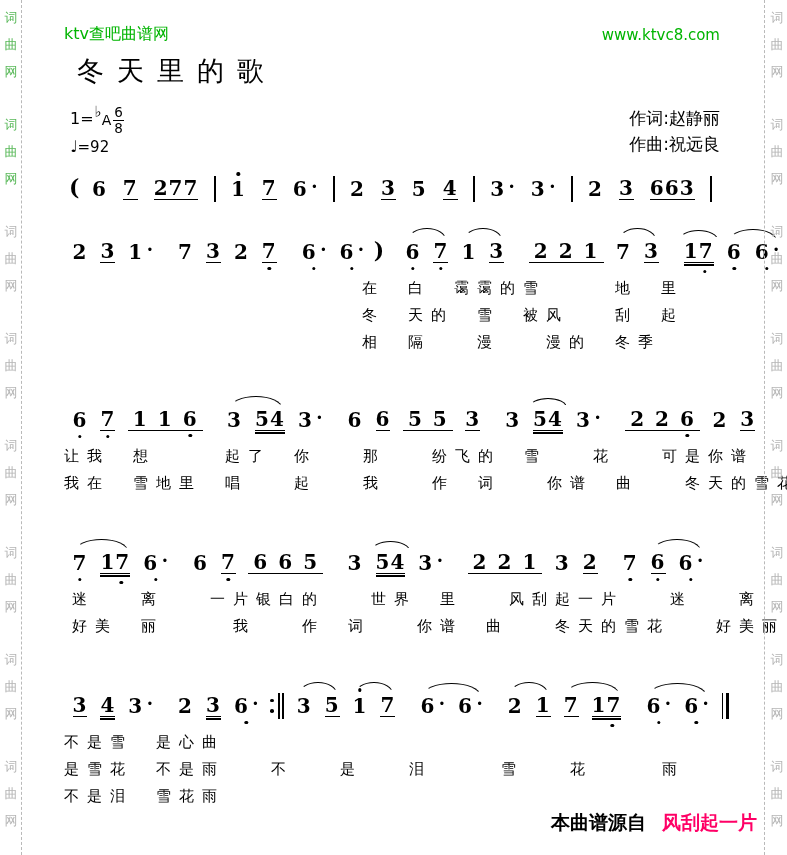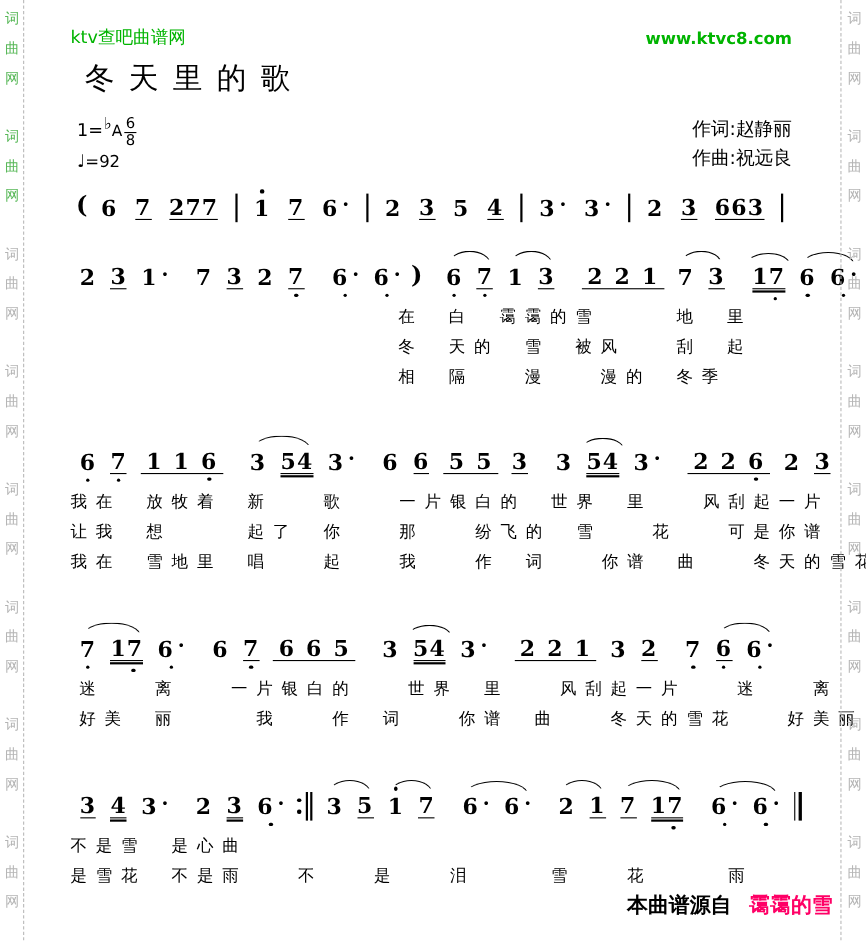--- a/index.html
+++ b/index.html
@@ -12,21 +12,21 @@
   .bgroup{margin-bottom:26px;}
   .bchar{font-size:13px;color:#b5b5b5;height:27px;line-height:27px;text-align:center;}
   .sidecol.left .bgroup:nth-child(-n+2) .bchar{color:#58b858;}
   .dashrule{position:absolute;top:0;bottom:0;border-left:1px dashed #b9b9b9;z-index:1;}
   .dashrule.left{left:21px;}
   .dashrule.right{right:22px;}
   
   .content{position:absolute;left:64px;top:0;width:656px;}
   .topbar{display:flex;justify-content:space-between;align-items:center;padding-top:24px;}
   .sitelink{color:#00b400;font-size:16px;text-decoration:none;}
-  .sitelink.right{font-size:15px;font-weight:bold;}
+  .sitelink.right{font-size:15px;}
   .title{font-size:27px;font-weight:normal;letter-spacing:13px;
          padding-left:13px;margin:8px 0 14px 0;}
   .meta{display:flex;justify-content:space-between;align-items:flex-start;margin-top:4px;}
   .keyblock{margin-left:6px;font-size:16px;}
   .keysig{display:flex;align-items:center;height:30px;}
   .flat{position:relative;top:-6px;font-size:15px;margin-left:1px;}
   .keynote{position:relative;top:2px;font-size:14px;}
   .frac{display:inline-flex;flex-direction:column;align-items:center;font-size:13.5px;
         line-height:1.1;margin-left:2px;position:relative;top:2px;}
   .frac .den{border-top:1px solid #000;padding:0 1px;}
@@ -443,21 +443,20 @@
           </span>
           <span class="note">
             <span class="num">2</span>
           </span>
           <span class="note">
             <span class="num u1">3</span>
           </span>
           <span class="bar"></span>
         </div>
         <div class="lyrics">
-          <p class="lyr">我在　放牧着　新　　歌　　一片银白的　世界　里　　风刮起一片</p>
           <p class="lyr">让我　想　　　起了　你　　那　　纷飞的　雪　　花　　可是你谱</p>
           <p class="lyr">我在　雪地里　唱　　起　　我　　作　词　　你谱　曲　　冬天的雪花</p>
         </div>
       </div>
       <div class="sys sys4">
         <div class="nline">
           <span class="slur">
             <span class="note">
               <span class="num">7</span>
               <span class="lod"></span>
@@ -634,20 +633,21 @@
             </span>
           </span>
           <span class="endb">
             <span class="bar"></span>
             <span class="bar thickline"></span>
           </span>
         </div>
         <div class="lyrics">
           <p class="lyr">不是雪　是心曲</p>
           <p class="lyr">是雪花　不是雨　　不　　是　　泪　　　雪　　花　　　雨</p>
+          <p class="lyr">不是泪　雪花雨</p>
         </div>
       </div>
     </div>
 </div>
 
 <div class="footer">
-  <span class="src-label">本曲谱源自</span><span class="src-site">霭霭的雪</span>
+  <span class="src-label">本曲谱源自</span><span class="src-site">风刮起一片</span>
 </div>
 
 </body></html>

